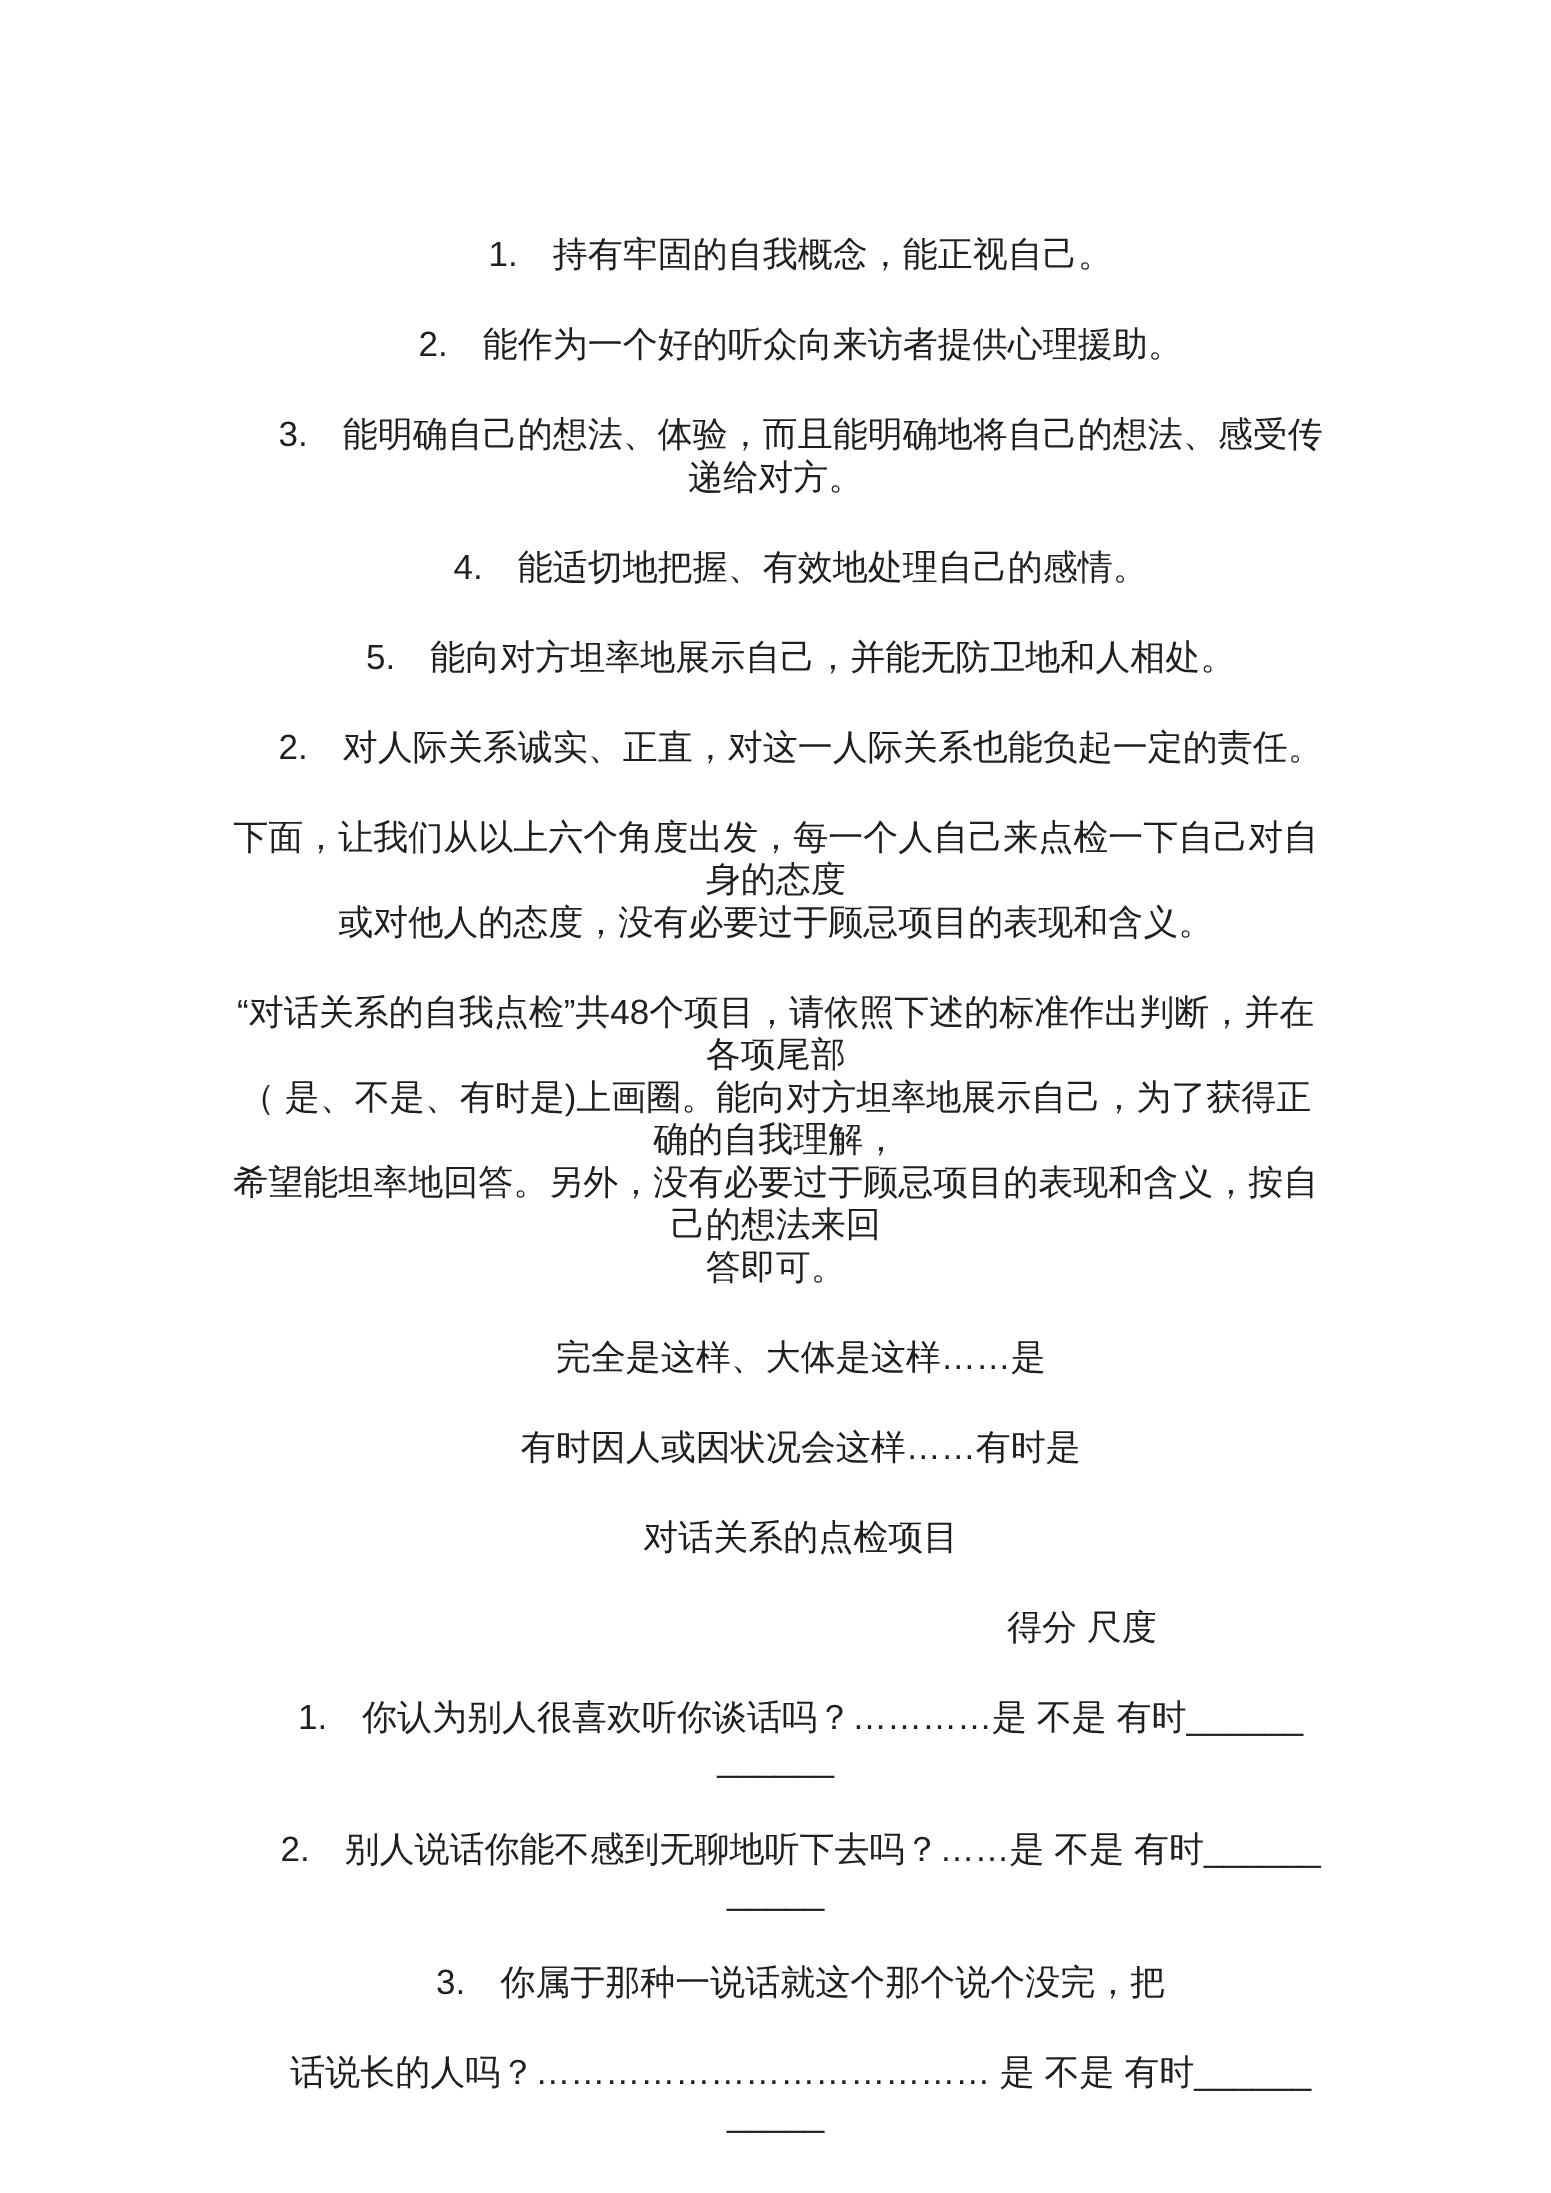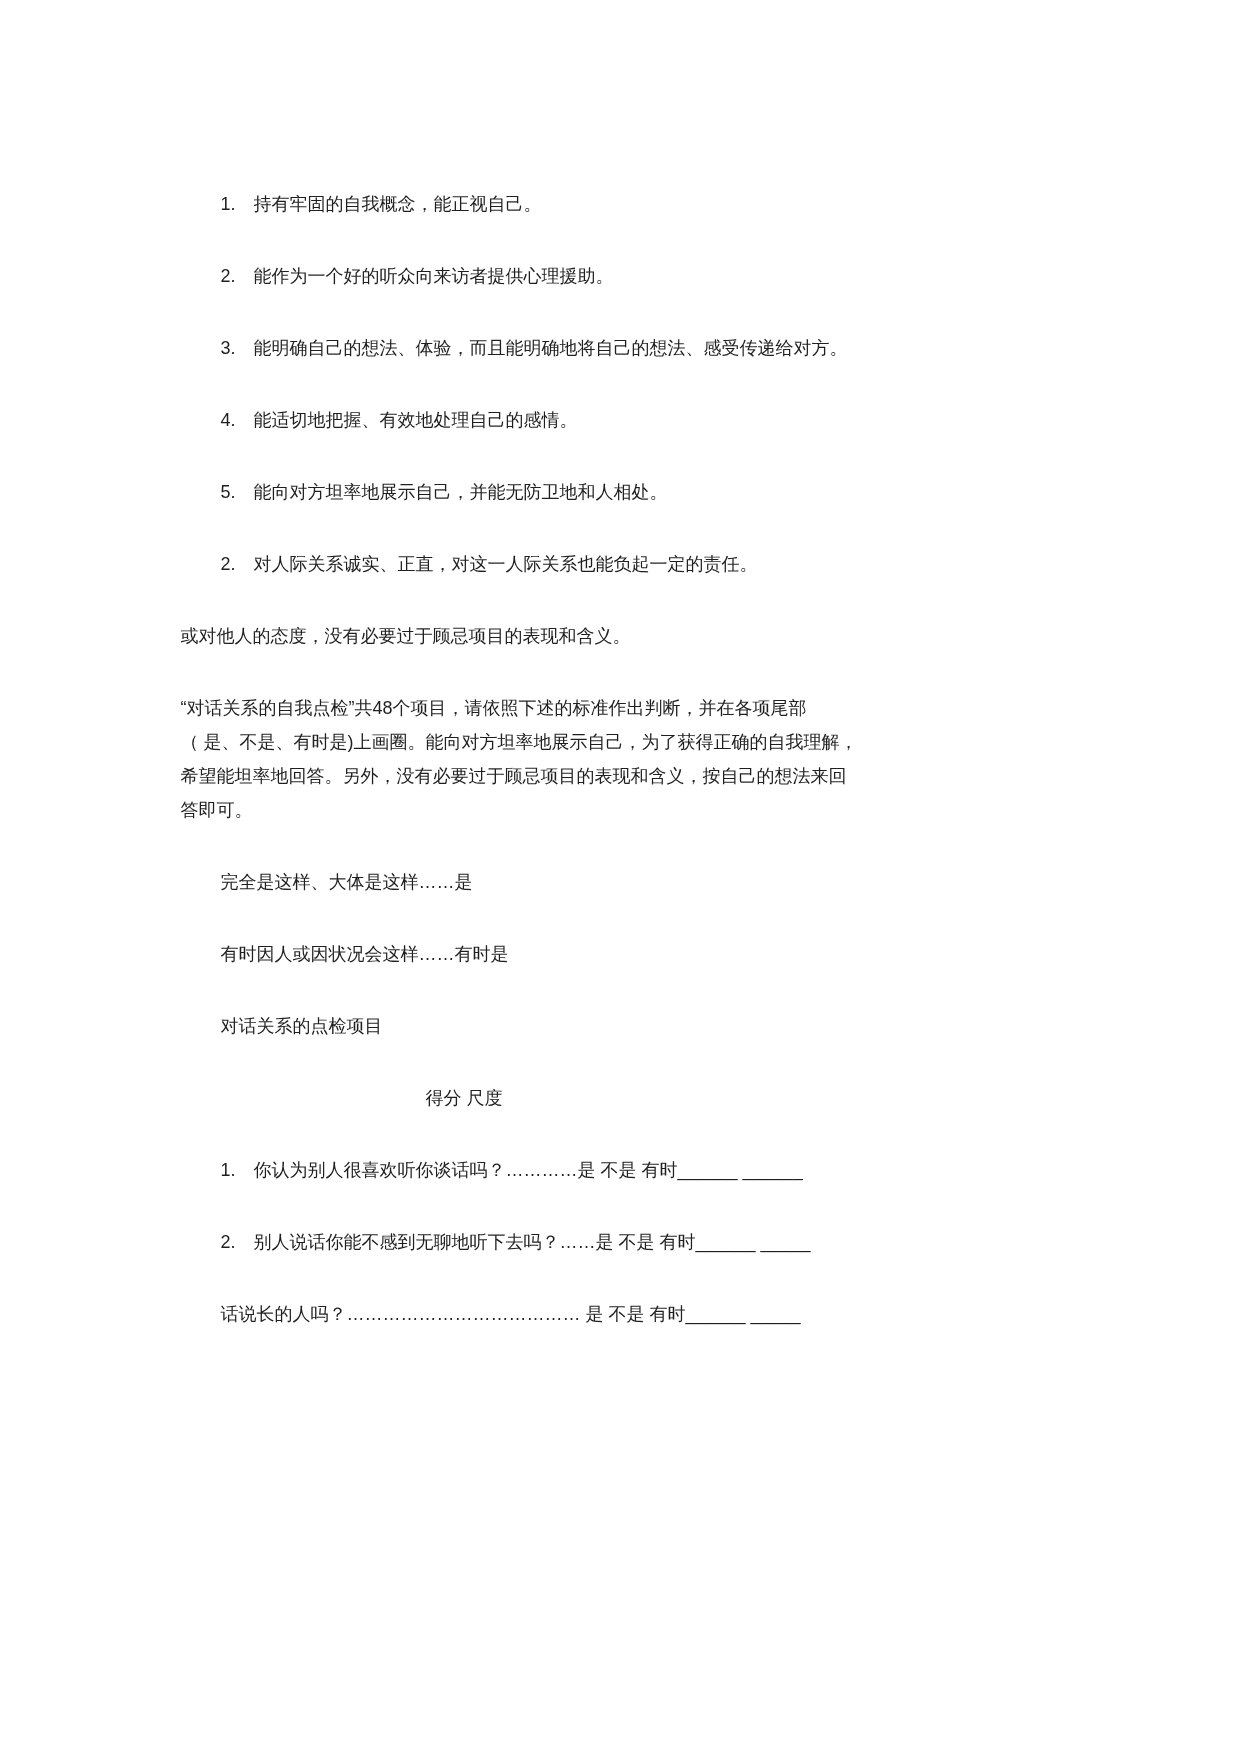--- a/index.html
+++ b/index.html
@@ -16,22 +16,23 @@
     color: #1f1f1f;
     font-family: "Liberation Sans", sans-serif;
     overflow: hidden;
   }
   .content {
     width: 880px;
     margin: 0 auto;
     padding-top: 187px;
   }
   .line {
-    font-size: 18px;
+    font-size: 28px;
     line-height: 34px;
+    text-align: center;
     white-space: pre-wrap;
   }
   
   .c {
     text-indent: 40px;
   }
   .blk {
     margin-bottom: 38px;
   }
   .para .line {
@@ -49,36 +50,38 @@
   <div class="content">
 
     <div class="line c blk">1.　持有牢固的自我概念，能正视自己。</div>
     <div class="line c blk">2.　能作为一个好的听众向来访者提供心理援助。</div>
     <div class="line c blk">3.　能明确自己的想法、体验，而且能明确地将自己的想法、感受传递给对方。</div>
     <div class="line c blk">4.　能适切地把握、有效地处理自己的感情。</div>
     <div class="line c blk">5.　能向对方坦率地展示自己，并能无防卫地和人相处。</div>
     <div class="line c blk">2.　对人际关系诚实、正直，对这一人际关系也能负起一定的责任。</div>
 
     <div class="para blk">
+      <div class="line">下面，让我们从以上六个角度出发，每一个人自己来点检一下自己对自身的态度</div>
       <div class="line">或对他人的态度，没有必要过于顾忌项目的表现和含义。</div>
     </div>
 
 
     <div class="para blk">
       <div class="line">“对话关系的自我点检”共48个项目，请依照下述的标准作出判断，并在各项尾部</div>
       <div class="line">（ 是、不是、有时是)上画圈。能向对方坦率地展示自己，为了获得正确的自我理解，</div>
       <div class="line">希望能坦率地回答。另外，没有必要过于顾忌项目的表现和含义，按自己的想法来回</div>
       <div class="line">答即可。</div>
     </div>
 
     <div class="line c blk">完全是这样、大体是这样……是</div>
     <div class="line c blk">有时因人或因状况会这样……有时是</div>
 
     <div class="line c blk">对话关系的点检项目</div>
 
     <div class="line shift-right blk">得分 尺度</div>
 
     <div class="line c blk">1.　你认为别人很喜欢听你谈话吗？…………是 不是 有时______ ______</div>
     <div class="line c blk">2.　别人说话你能不感到无聊地听下去吗？……是 不是 有时______ _____</div>
+    <div class="line c blk">3.　你属于那种一说话就这个那个说个没完，把</div>
     <div class="line c blk">话说长的人吗？………………………………… 是 不是 有时______ _____</div>
 
   </div>
 </div>
 
 </body></html>

